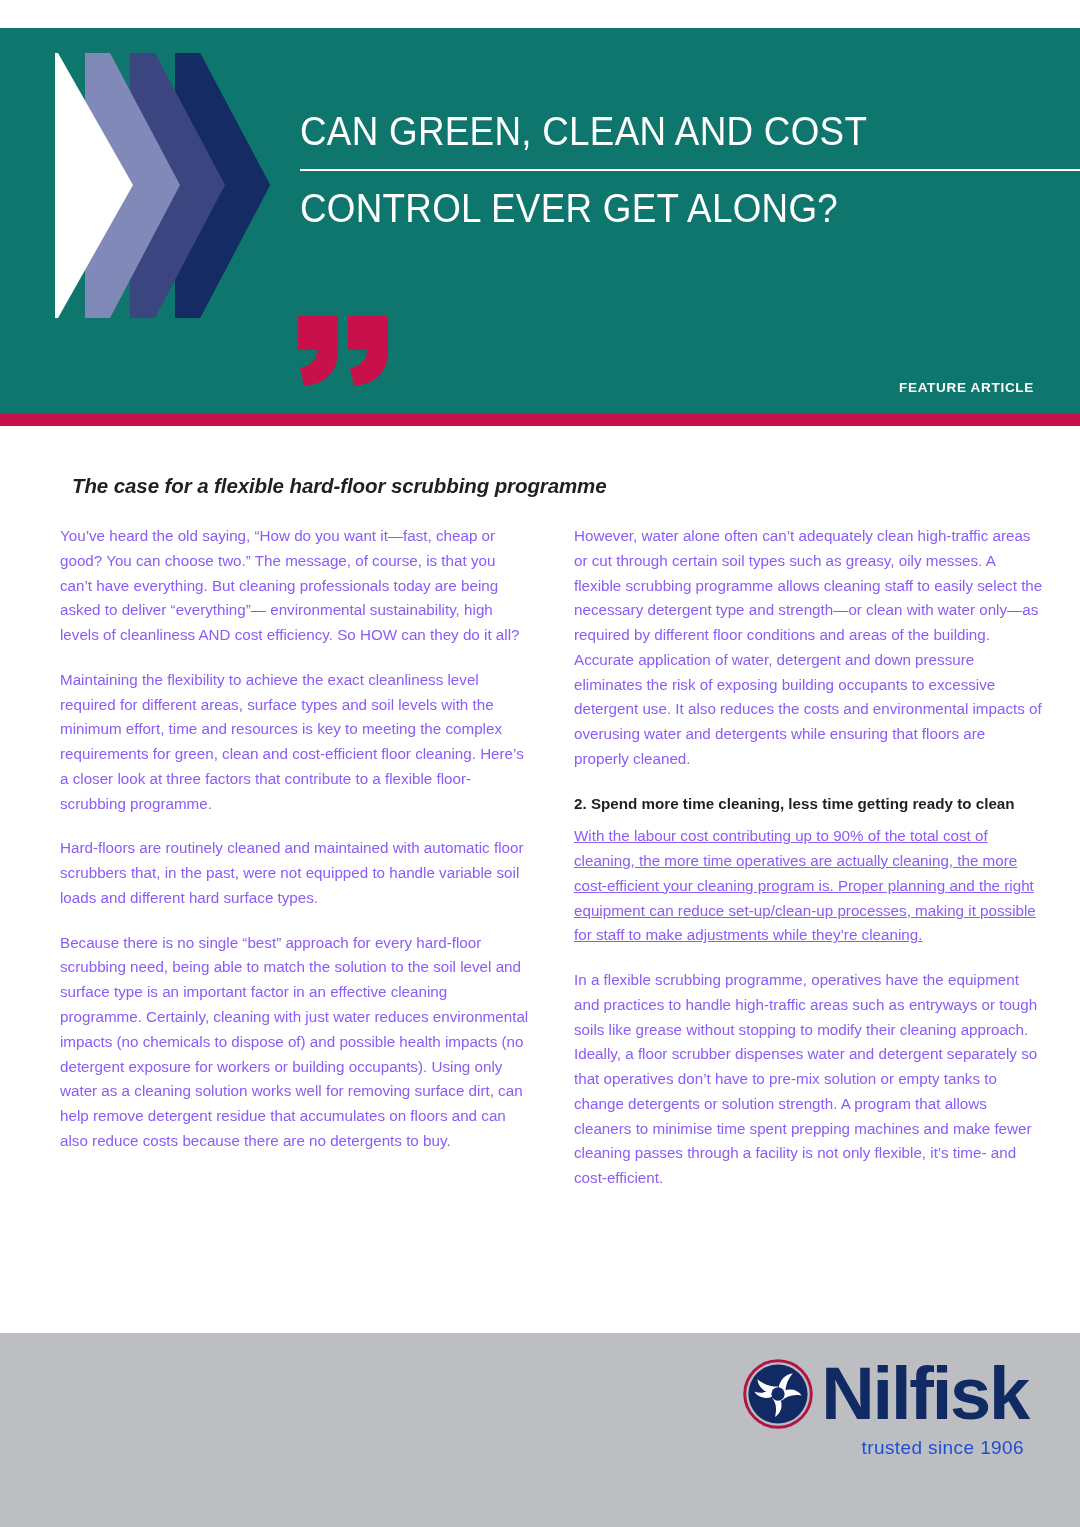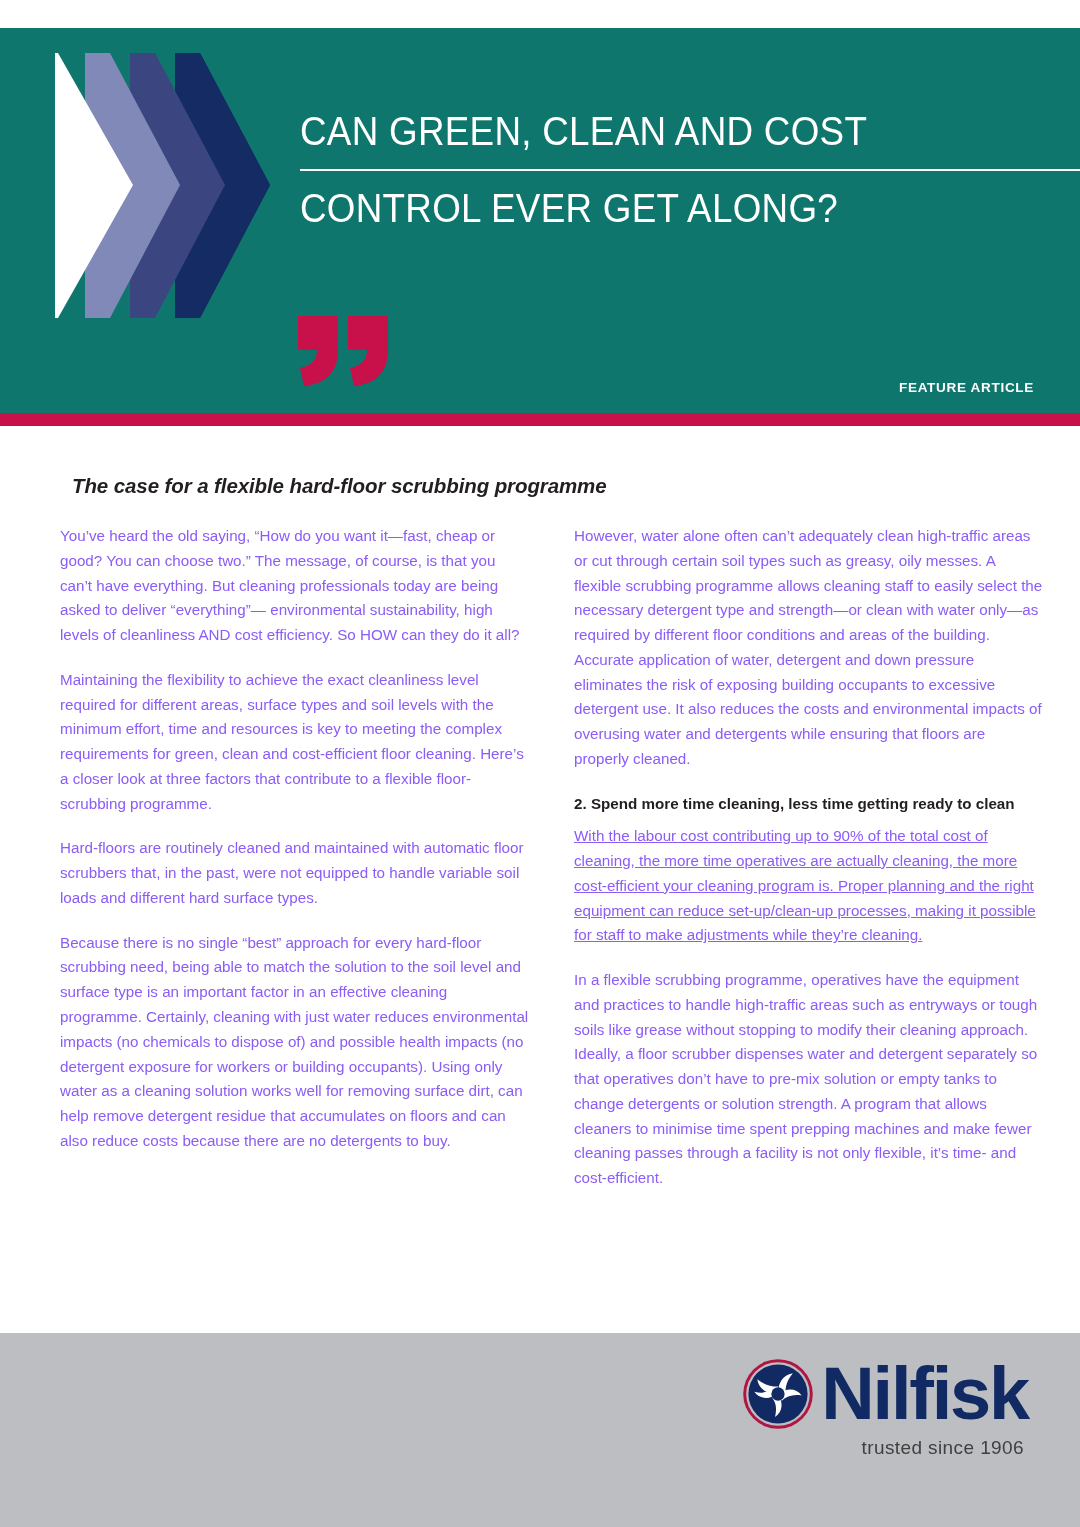--- a/index.html
+++ b/index.html
@@ -151,21 +151,21 @@
     font-size: 74px;
     font-weight: bold;
     color: #112A63;
     letter-spacing: -2.2px;
     line-height: 0.9;
   }
   .logo-tagline {
     margin-top: 6px;
     margin-right: 4px;
     font-size: 19px;
-    color: #404040;
+    color: #1d4ed8;
     letter-spacing: 0.4px;
   }
 </style>
 </head>
 <body>
 
 <div class="top-margin"></div>
 
 <header class="hero">
 

